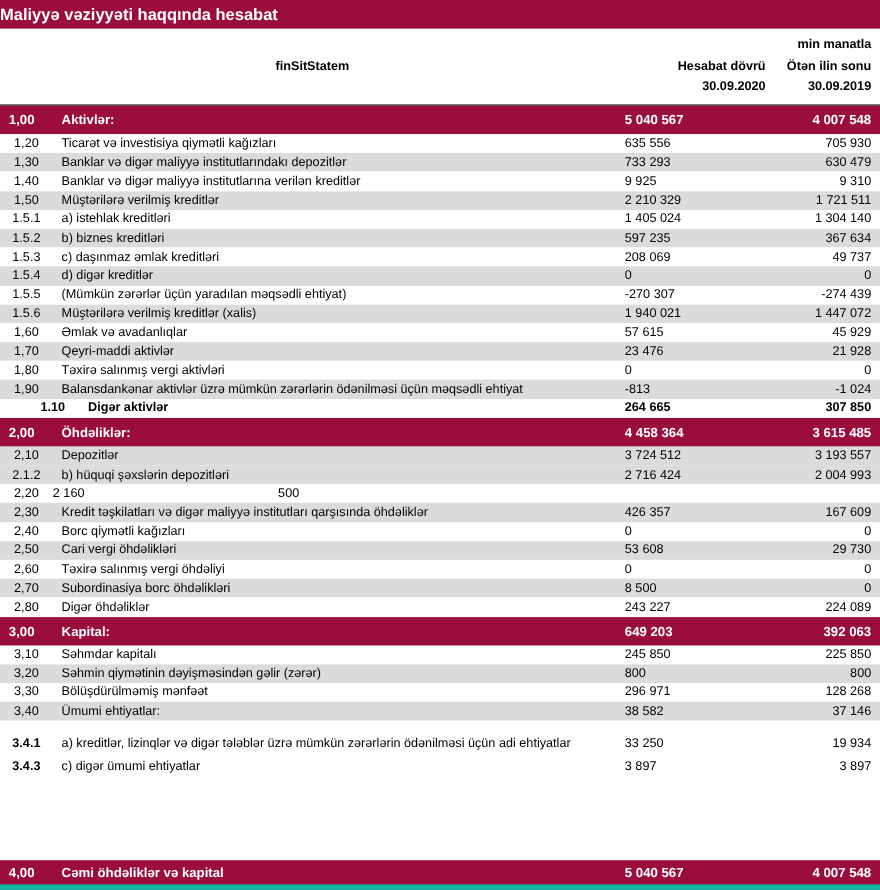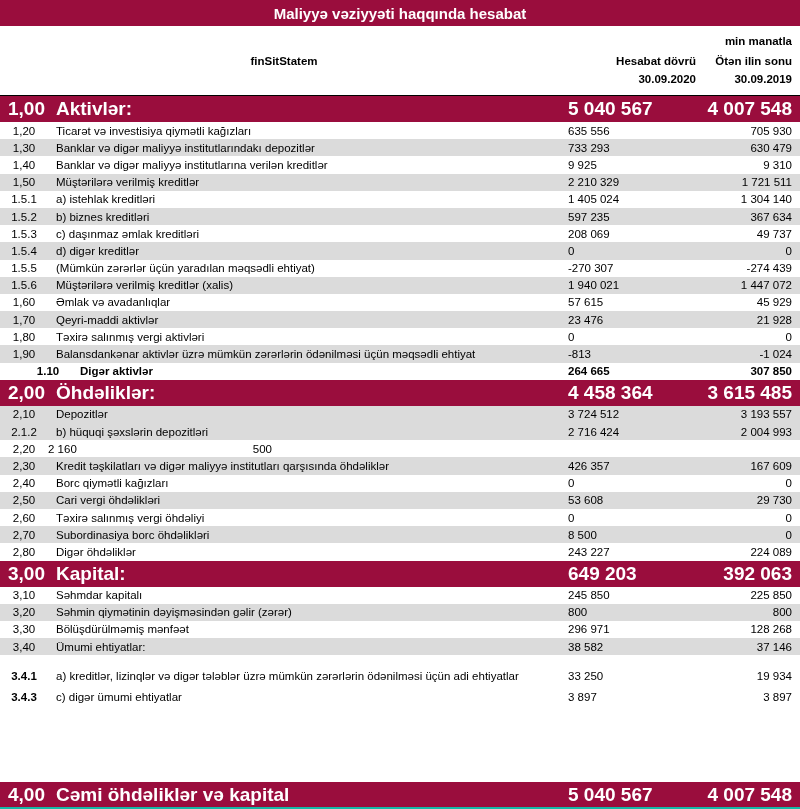--- a/index.html
+++ b/index.html
@@ -1,50 +1,50 @@
 <!DOCTYPE html>
 <html style="--accent: #9A0D3D; --rowAlt: #DBDBDB;"><head>
 <meta charset="utf-8">
 <style>
   * { margin:0; padding:0; box-sizing:border-box; }
   html,body { width:800px; height:809px; overflow:hidden; background:#fff;
     font-family:"Liberation Sans", sans-serif; color:#000; }
   .page { width:800px; height:809px; display:flex; flex-direction:column; }
 
   .title-bar { height:26px; background:var(--accent); color:#fff;
-    display:flex; align-items:center; justify-content:center;
+    display:flex; align-items:center; 
     font-size:15px; font-weight:bold; }
 
   .meta { padding-top:9px; }
   .unit-note { text-align:right; padding-right:8px; font-size:11.5px; font-weight:bold; height:20px; }
   .head-line { display:flex; align-items:flex-start; font-size:11.5px; font-weight:bold; height:18px; }
   .head-line .hl-left { flex:1; text-align:center; }
   .head-line .hl-c1 { width:128px; text-align:right; }
   .head-line .hl-c2 { width:104px; text-align:right; padding-right:8px; }
   .top-rule { border-top:1px solid #000; margin-top:4px; }
 
   .sec-row { height:26px; background:var(--accent); color:#fff; display:flex;
-    align-items:center; font-size:19px; font-weight:bold; }
+    align-items:center; font-size:12px; font-weight:bold; }
   .sec-row .num { width:48px; padding-left:8px; text-align:left; }
   .sec-row .label { flex:1; padding-left:8px; white-space:nowrap; }
 
   .data-row { height:17.2px; display:flex; align-items:center; font-size:11.5px;
     background:#fff; }
   .data-row.shade { background:var(--rowAlt); }
   .data-row .num { width:48px; text-align:center; }
   .data-row .label { flex:1; padding-left:8px; white-space:nowrap; overflow:visible; }
   .data-row.bold { font-weight:bold;padding-left:24px; }
   .data-row.num-bold .num { font-weight:bold; }
   .data-row.tall { height:24px; }
 
   .v1 { width:128px; text-align:left; white-space:nowrap; }
   .v2 { width:104px; text-align:right; padding-right:8px; white-space:nowrap; }
 
   .final-spacer { flex:1; }
-  .bottom-bar { border-bottom:2px solid #14b8a6; }
+  .bottom-bar { border-bottom:5px solid #14b8a6; }
   .bottom-bar.sec-row { height:27px; }
 </style>
 </head>
 <body>
 
 <div class="page">
 
   <div class="title-bar">
     <span>Maliyyə vəziyyəti haqqında hesabat</span>
   </div>

